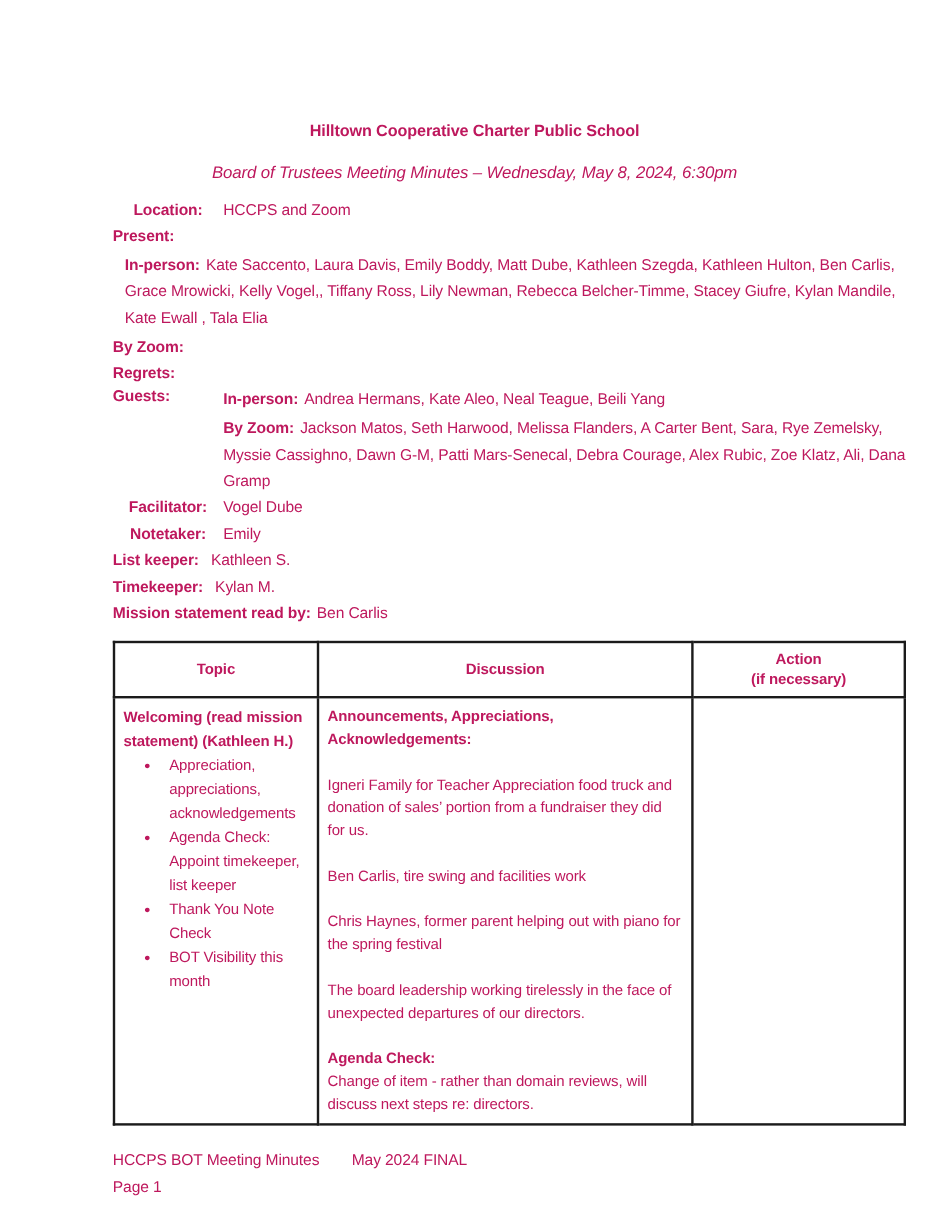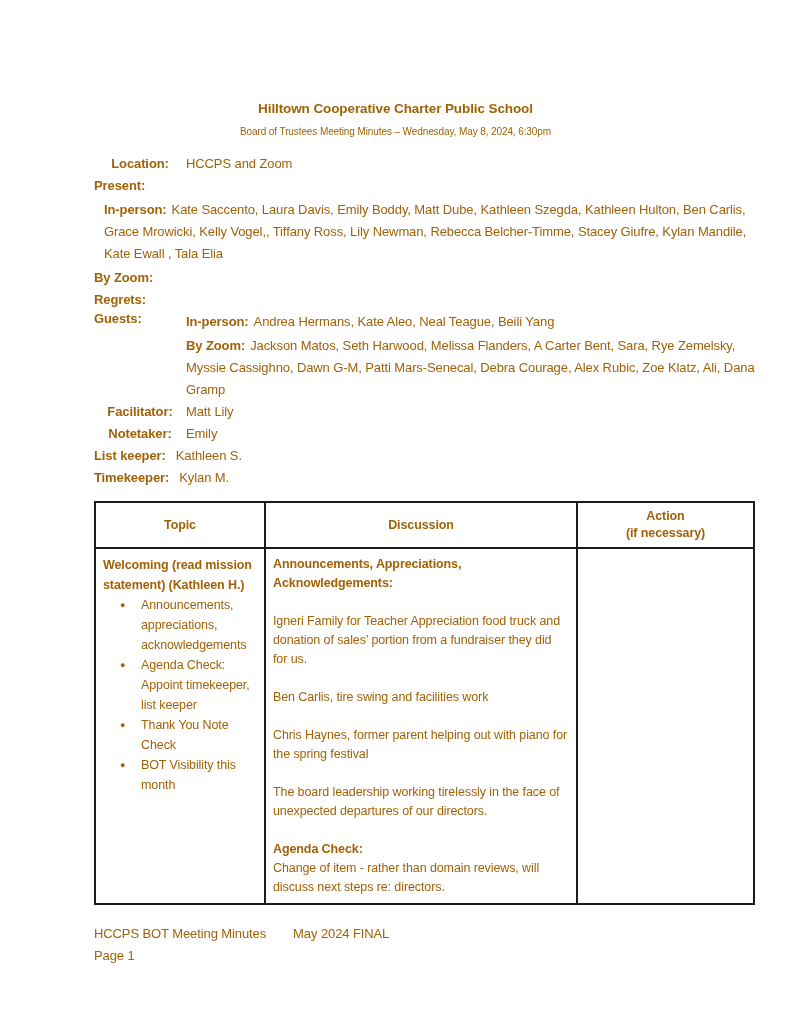--- a/index.html
+++ b/index.html
@@ -1,27 +1,27 @@
 <!DOCTYPE html>
 <html><head>
 <meta charset="utf-8">
 <style>
   html,body { margin:0; padding:0; background:#ffffff; }
   .page {
     position:relative;
     width:791px; height:1024px;
     background:#ffffff;
     font-family:"Liberation Sans", sans-serif;
-    color:#a16207;
+    color:#be185d;
     letter-spacing:-0.1px;
     overflow:hidden;
   }
   .doc-header { padding-top:100px; text-align:center; }
   .title { font-size:13.5px; font-weight:700; line-height:18px; }
-  .subtitle { font-size:10px; line-height:18px; margin-top:5px; }
+  .subtitle { font-size:14px; line-height:18px; margin-top:16px;font-style:italic; }
 
   .content { margin:12px 33px 0 94px; font-size:13px; }
   .info-row { display:flex; line-height:22px;text-align:center; }
   .lbl { font-weight:700; }
   .w92 { width:92px; flex-shrink:0; }
   .inline-lbl { font-weight:700; padding-right:5px; }
   .gap10 { padding-right:10px; }
   .para { margin:2px 10px; line-height:22px; }
   .guests-block { display:flex; }
   .guests-content { flex:1; }
@@ -101,38 +101,42 @@
           <span class="inline-lbl">In-person:</span><span>Andrea Hermans, Kate Aleo, Neal Teague, Beili Yang</span>
         </p>
         <p class="gpara">
           <span class="inline-lbl">By Zoom:</span><span>Jackson Matos, Seth Harwood, Melissa Flanders, A Carter Bent, Sara, Rye Zemelsky, Myssie Cassighno, Dawn G-M, Patti Mars-Senecal, Debra Courage, Alex Rubic, Zoe Klatz, Ali, Dana Gramp</span>
         </p>
       </div>
     </div>
 
     <div class="info-row">
       <span class="lbl w92">Facilitator:</span>
-      <span>Matt Lily</span>
+      <span>Vogel Dube</span>
     </div>
 
     <div class="info-row">
       <span class="lbl w92">Notetaker:</span>
       <span>Emily</span>
     </div>
 
     <div class="info-row">
       <span class="lbl gap10">List keeper:</span>
       <span>Kathleen S.</span>
     </div>
 
     <div class="info-row">
       <span class="lbl gap10">Timekeeper:</span>
       <span>Kylan M.</span>
     </div>
 
+    <div class="info-row">
+      <span class="inline-lbl">Mission statement read by:</span>
+      <span>Ben Carlis</span>
+    </div>
 
     <table class="minutes">
       <colgroup>
         <col class="col-topic">
           <col class="col-discussion">
           <col class="col-action">
       </colgroup>
       <thead>
         <tr>
           <th>Topic</th>
@@ -143,21 +147,21 @@
           </th>
         </tr>
       </thead>
       <tbody>
         <tr>
           <td>
             <div class="cell-heading">Welcoming (read mission statement) (Kathleen H.)</div>
             <ul class="bullets">
               <li>
                 <span class="bullet">●</span>
-                <span class="btxt">Announcements, appreciations, acknowledgements</span>
+                <span class="btxt">Appreciation, appreciations, acknowledgements</span>
               </li>
               <li>
                 <span class="bullet">●</span>
                 <span class="btxt">Agenda Check: Appoint timekeeper, list keeper</span>
               </li>
               <li>
                 <span class="bullet">●</span>
                 <span class="btxt">Thank You Note Check</span>
               </li>
               <li>

